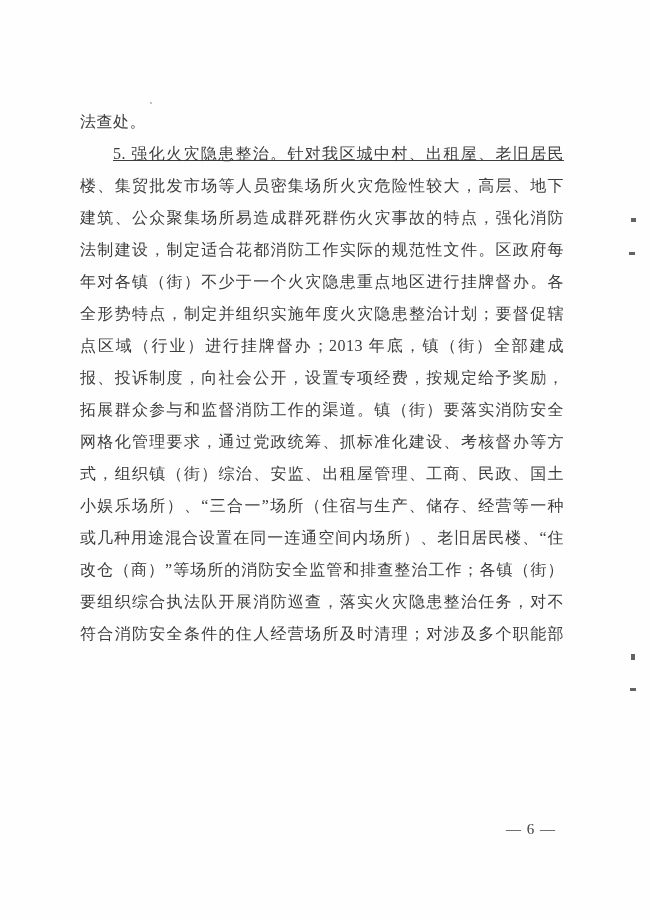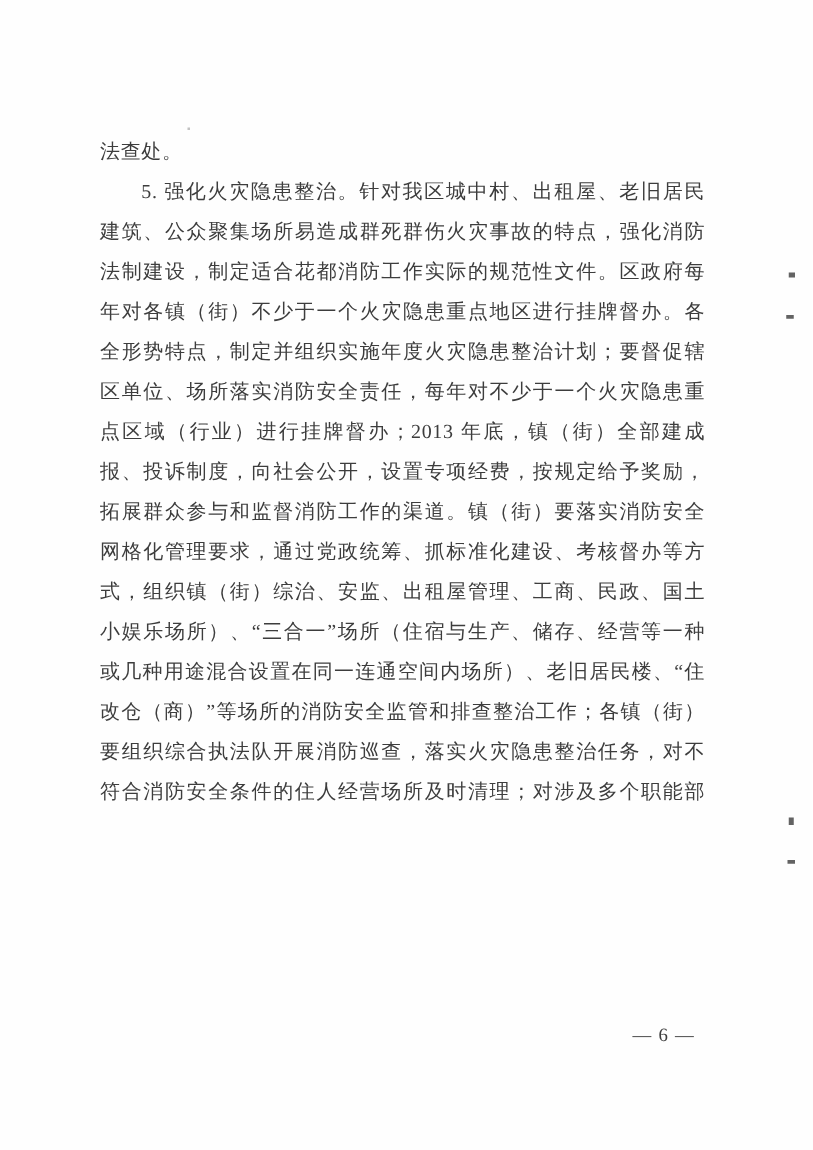--- a/index.html
+++ b/index.html
@@ -38,20 +38,21 @@
     text-align-last: justify;
     text-justify: inter-character;
     white-space: nowrap;
   }
   .line.short {
     text-align: left;
     text-align-last: left;
   }
   .line.indent {
     text-indent: 33px;
+    text-decoration: underline;
   }
   .footer {
     position: absolute;
     left: 493px;
     top: 820px;
     width: 76px;
     height: 18px;
     line-height: 18px;
     text-align: center;
     font-size: 15px;
@@ -78,25 +79,25 @@
   }
 </style>
 </head>
 <body>
 
 <div class="page">
 
   <div class="text-block">
     <div class="line short">法查处。</div>
     <div class="line indent">5. 强化火灾隐患整治。针对我区城中村、出租屋、老旧居民</div>
+    <div class="line">楼、集贸批发市场等人员密集场所火灾危险性较大，高层、地下</div>
     <div class="line">建筑、公众聚集场所易造成群死群伤火灾事故的特点，强化消防</div>
     <div class="line">法制建设，制定适合花都消防工作实际的规范性文件。区政府每</div>
     <div class="line">年对各镇（街）不少于一个火灾隐患重点地区进行挂牌督办。各</div>
     <div class="line">全形势特点，制定并组织实施年度火灾隐患整治计划；要督促辖</div>
-    <div class="line">区单位、场所落实消防安全责任，每年对不少于一个火灾隐患重</div>
     <div class="line">点区域（行业）进行挂牌督办；2013 年底，镇（街）全部建成</div>
     <div class="line">报、投诉制度，向社会公开，设置专项经费，按规定给予奖励，</div>
     <div class="line">拓展群众参与和监督消防工作的渠道。镇（街）要落实消防安全</div>
     <div class="line">网格化管理要求，通过党政统筹、抓标准化建设、考核督办等方</div>
     <div class="line">式，组织镇（街）综治、安监、出租屋管理、工商、民政、国土</div>
     <div class="line">小娱乐场所）、“三合一”场所（住宿与生产、储存、经营等一种</div>
     <div class="line">或几种用途混合设置在同一连通空间内场所）、老旧居民楼、“住</div>
     <div class="line">改仓（商）”等场所的消防安全监管和排查整治工作；各镇（街）</div>
     <div class="line">要组织综合执法队开展消防巡查，落实火灾隐患整治任务，对不</div>
     <div class="line">符合消防安全条件的住人经营场所及时清理；对涉及多个职能部</div>

